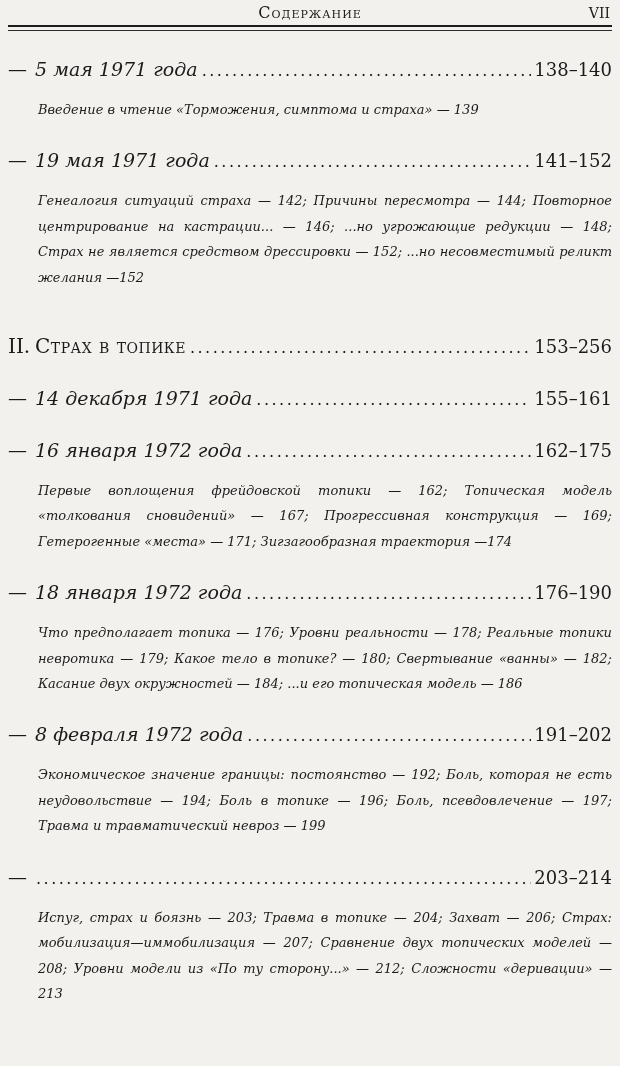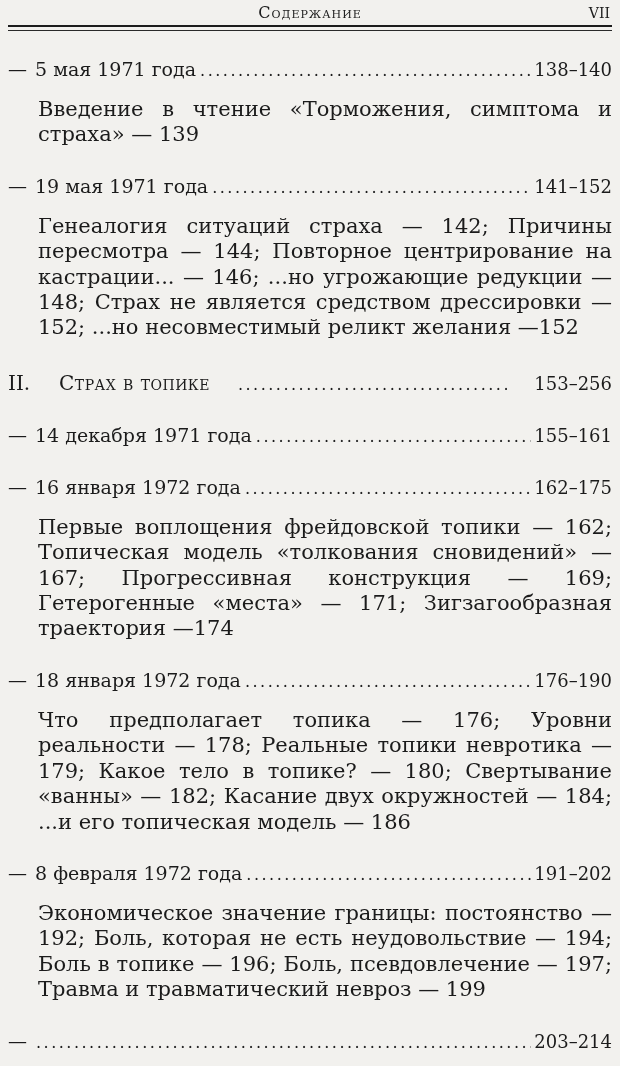--- a/index.html
+++ b/index.html
@@ -53,27 +53,27 @@
     line-height: 24px;
   }
   .toc-entry .marker {
     flex: none;
     width: 27px;
     font-style: normal;
   }
   .toc-entry .label {
     flex: none;
     white-space: nowrap;
+    font-style: italic;
     padding-right: 3px;
   }
   .toc-entry.section {
-    margin-top: 30px;
+    margin-top: 44px;
     margin-bottom: 6px;
     font-size: 20px;
-    gap: 24px;
   }
   .toc-entry.section .label {
     font-style: normal;
     font-variant: small-caps;
     letter-spacing: 0.5px;
   }
   .dot-leader {
     flex: 1 1 auto;
     overflow: hidden;
     white-space: nowrap;
@@ -87,23 +87,24 @@
     letter-spacing: 2.5px;
   }
   .pages {
     flex: none;
     font-size: 18px;
     font-style: normal;
   }
   
   .entry-desc {
     margin: 14px 0 0 30px;
-    font-size: 21px;
+    font-size: 13px;
     line-height: 25.4px;
     text-align: justify;
+    font-style: italic;
   }
 </style>
 </head>
 <body>
 
 <div class="page">
 
   <div class="running-head">
     <div class="running-title">Содержание</div>
     <div class="running-page">VII</div>

